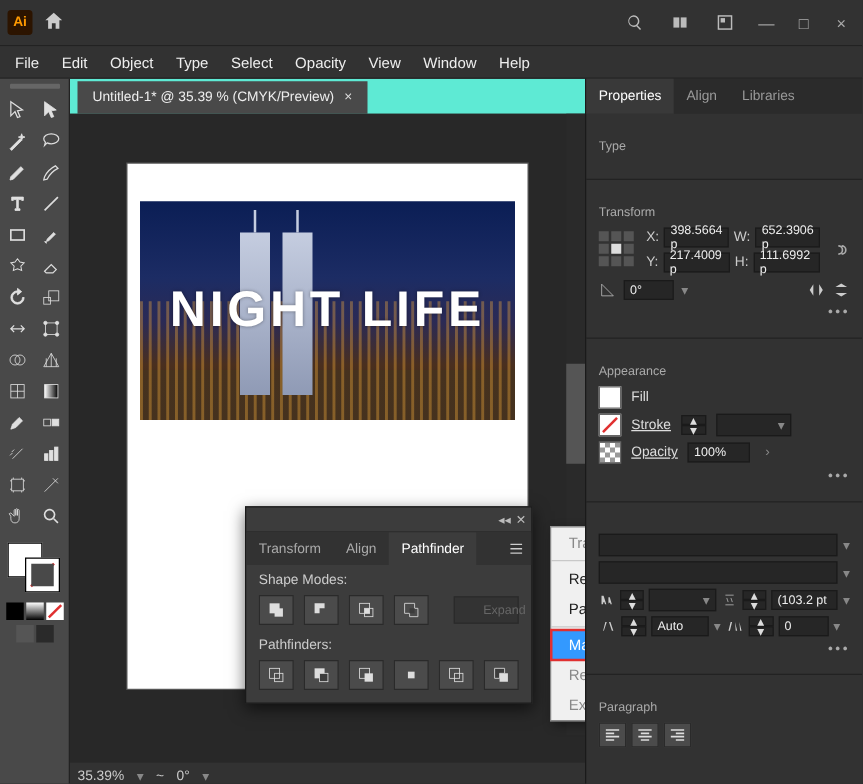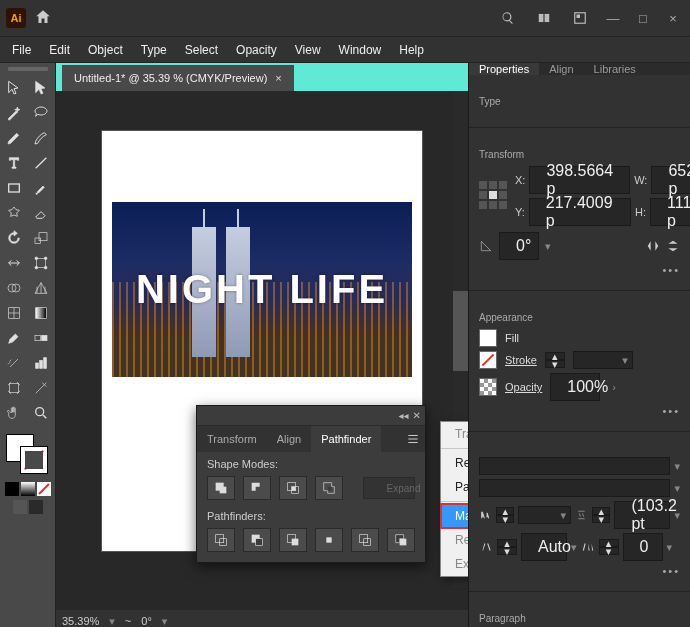--- a/index.html
+++ b/index.html
@@ -39,21 +39,21 @@
   .chipn::after{content:"";position:absolute;inset:0;border:7px solid transparent;}
   .chipn::before{content:"";position:absolute;width:100%;height:2px;background:#e03030;top:50%;transform:translateY(-50%) rotate(-45deg);}
 
   
   .docarea { flex:1; background:#2b2b2b; position:relative; display:flex; flex-direction:column; overflow:hidden;}
   .doctabs { height:28px; background:#5eead4; display:flex; align-items:flex-end; padding-left:6px;}
   .doctab { height:26px; background:#494949; color:#eee; padding:0 12px; display:flex; align-items:center; gap:8px; font-size:11px; }
   .doctab .close { color:#ddd; }
   .canvas-wrap { flex:1; background:#282828; display:flex; align-items:flex-start; justify-content:center; padding:40px 0; position:relative;}
   .artboard { width:320px; height:420px; background:#fff; box-shadow:0 0 0 1px #555; position:relative; }
-  .image-block { position:absolute; top:30px; left:10px; right:10px; height:175px; background:linear-gradient(180deg,#0b1e55 0%, #1c2c64 35%, #2b2a55 55%, #4a2f1e 75%, #32241a 100%); overflow:hidden;margin-top:41px; }
+  .image-block { position:absolute; top:30px; left:10px; right:10px; height:175px; background:linear-gradient(180deg,#0b1e55 0%, #1c2c64 35%, #2b2a55 55%, #4a2f1e 75%, #32241a 100%); overflow:hidden; }
   .overlay-text {
     position:absolute; inset:0; display:flex; align-items:center; justify-content:center;
     color:#fff; font-weight:900; font-family:Impact, "Arial Black", sans-serif;
     font-size:40px; letter-spacing:3px; text-shadow:0 0 3px rgba(0,0,0,.4);
   }
   .city-silhouette {
     position:absolute; bottom:0; left:0; right:0; height:95px;
     background:
       linear-gradient(90deg, rgba(255,180,60,.35) 0 2px, transparent 2px 7px) 0 0/7px 100%,
       linear-gradient(0deg, rgba(70,50,30,.95) 0 40px, transparent 40px);
@@ -90,21 +90,21 @@
   .right { width:222px; background:#323232; border-left:1px solid #1a1a1a; display:flex; flex-direction:column; font-size:11px;gap:13px;}
   .rtabs { height:28px; display:flex; align-items:center; background:#2b2b2b; }
   .rtab { padding:0 10px; height:100%; display:flex; align-items:center; color:#999; }
   .rtab.active { background:#393939; color:#fff; }
   .rgroup { padding:8px 10px 14px; border-bottom:1px solid #222; }
   .rlabel { color:#aaa; font-size:10px; margin-bottom:6px; }
   .pin { width:30px; height:30px; display:grid; grid-template-columns:repeat(3,8px); grid-template-rows:repeat(3,8px); gap:2px; }
   .pin span { width:8px; height:8px; background:#555; display:block;}
   .pin span.c { background:#ddd; }
   .lbl { color:#ccc; text-align:center; }
-  .numbox { height:28px; background:#262626; border:1px solid #1a1a1a; color:#eee; padding:0 16px; display:flex; align-items:center; font-size:16px; }
+  .numbox { height:16px; background:#262626; border:1px solid #1a1a1a; color:#eee; padding:0 4px; display:flex; align-items:center; font-size:10px; }
   .rot-row { display:flex; gap:6px; align-items:center; margin-top:6px;}
   .tinyicon { width:14px; height:14px; fill:#ccc; }
   .dots { margin-left:auto; color:#aaa; letter-spacing:2px; cursor:default;}
   .appearance-row { display:flex; align-items:center; gap:8px; margin:4px 0; }
   .sw { width:18px; height:18px; border:1px solid #666; }
   .sw.fill{background:#fff;} .sw.stroke-none{position:relative;background:#fff;}
   .sw.stroke-none::after{content:"";position:absolute;inset:0;width:100%;height:2px;background:#e03030;top:50%;transform:translateY(-50%) rotate(-45deg);}
   .sw.opacity{background:repeating-conic-gradient(#999 0 25%, #fff 0 50%) 0 0/8px 8px;}
   .stepper { width:20px; display:flex; flex-direction:column; }
   .stepper span{height:8px;background:#262626;border:1px solid #1a1a1a;display:flex;align-items:center;justify-content:center;}

